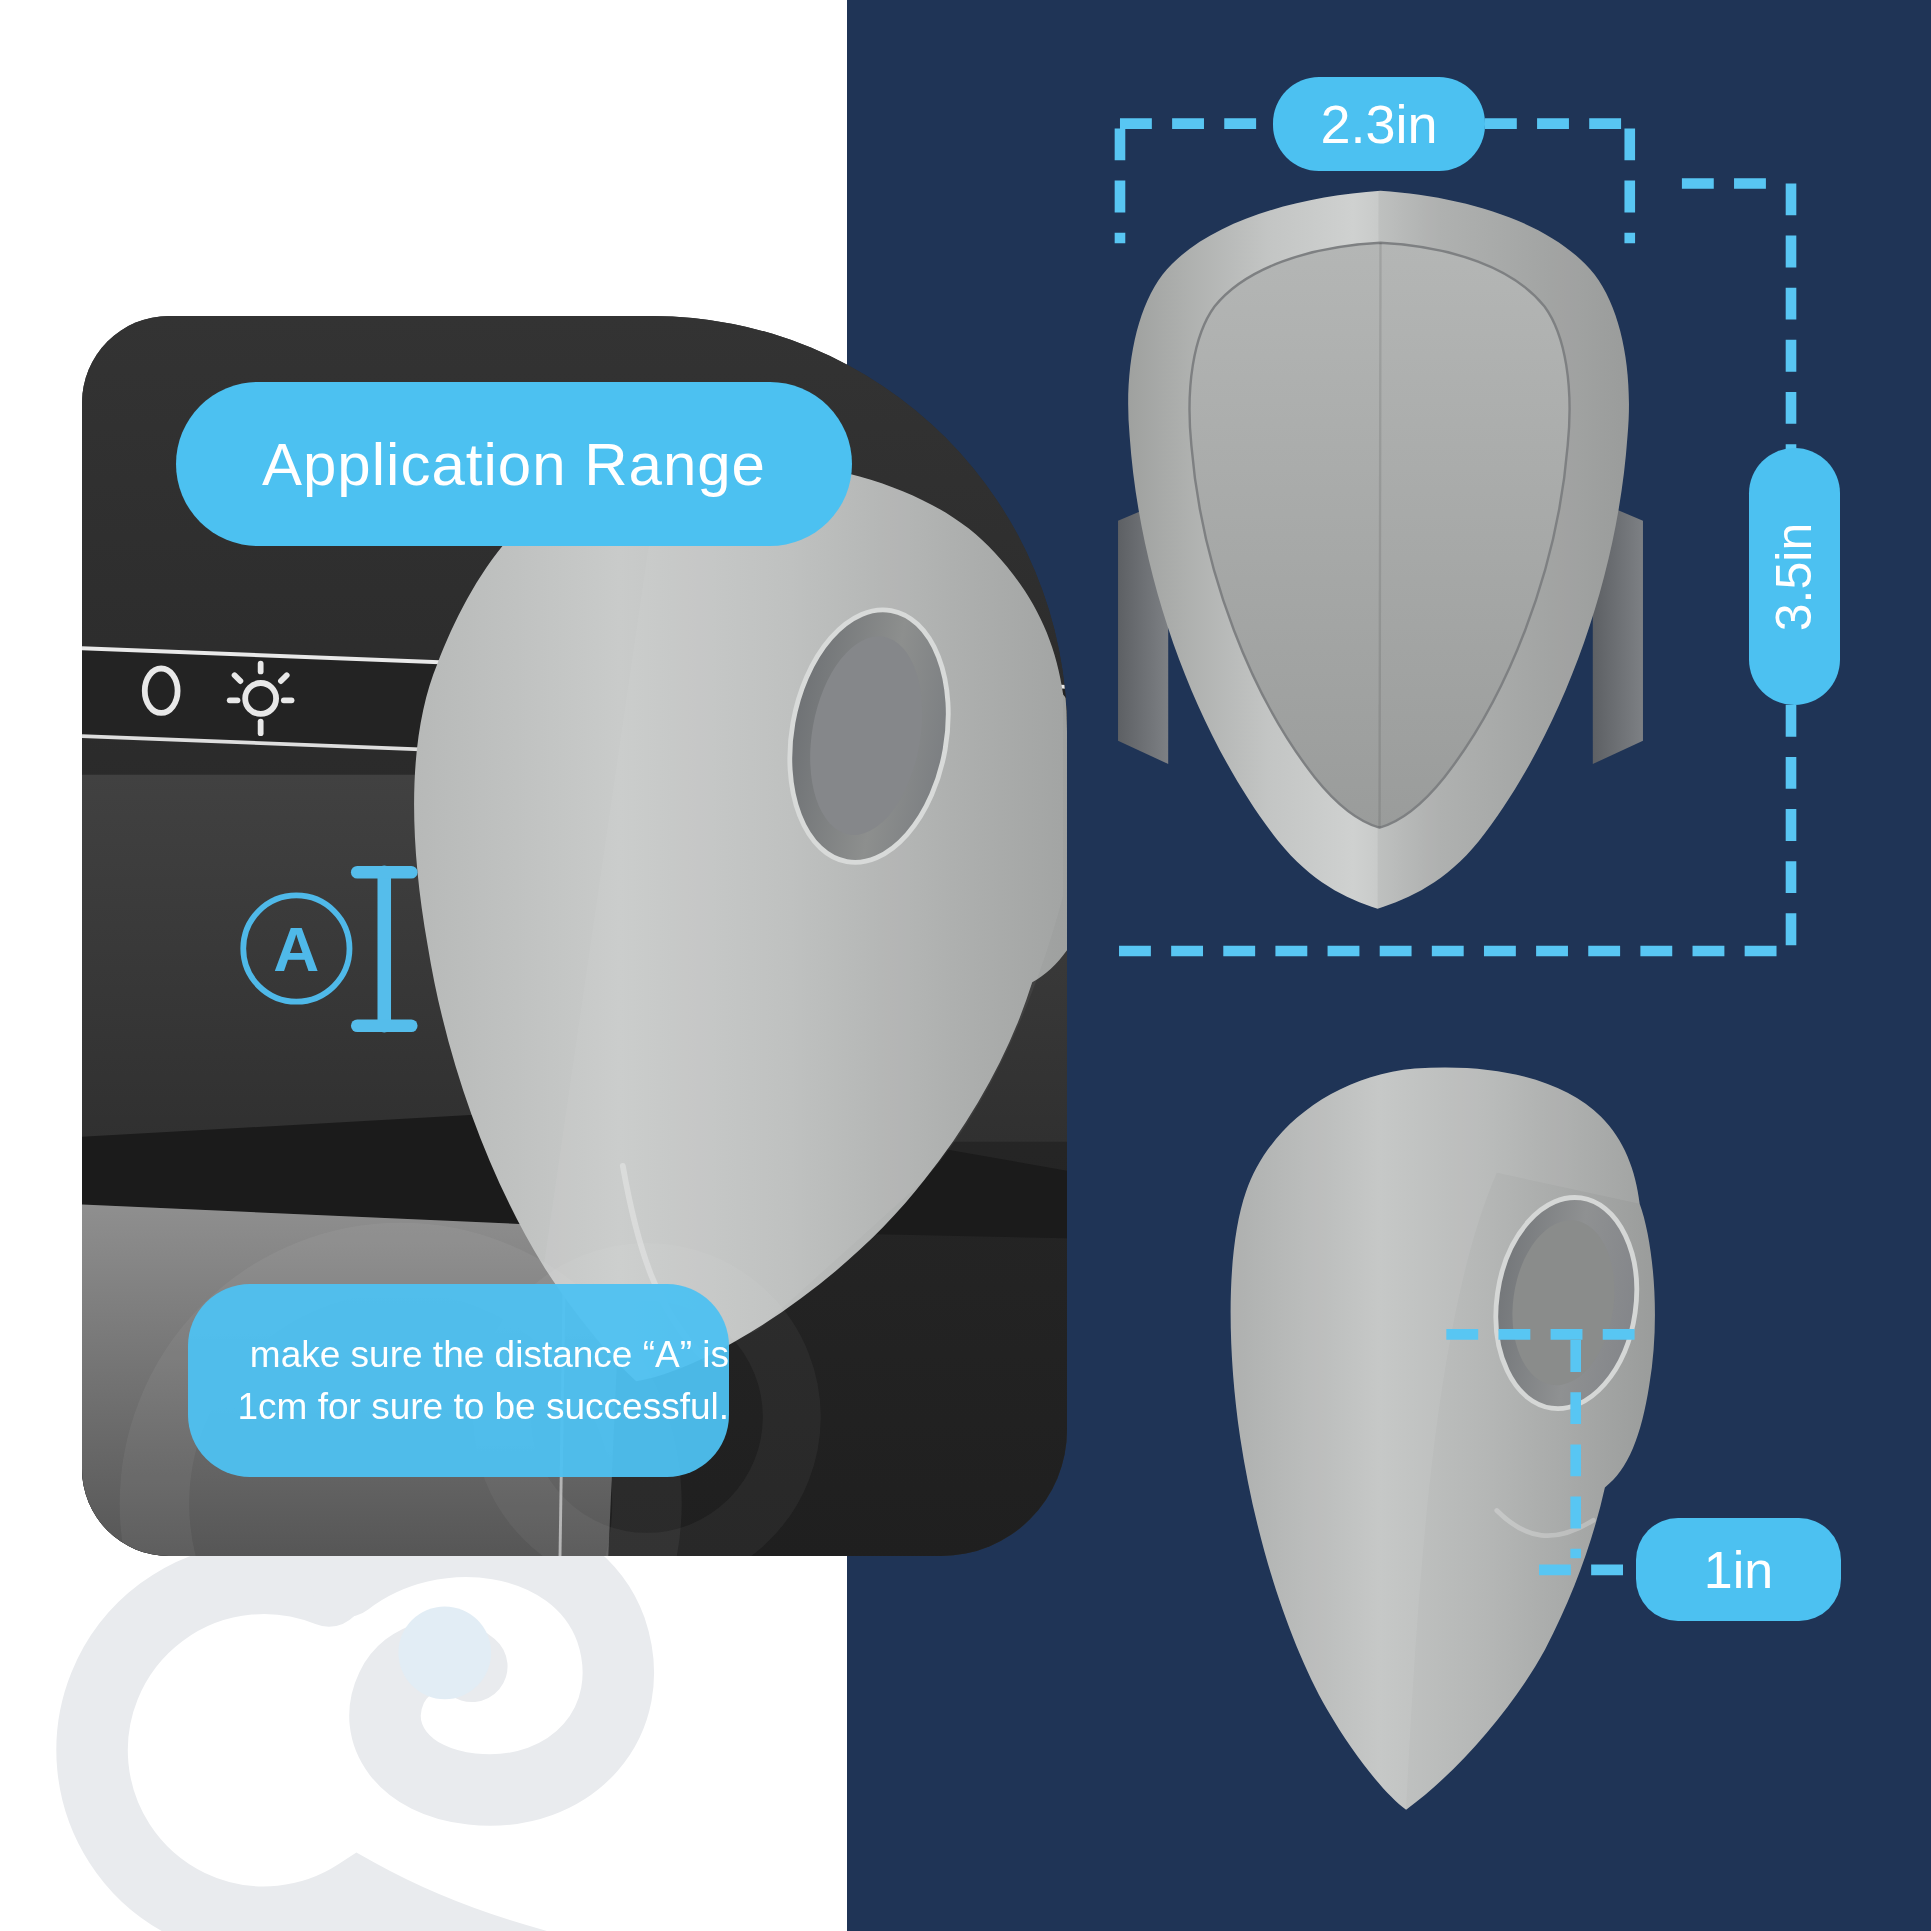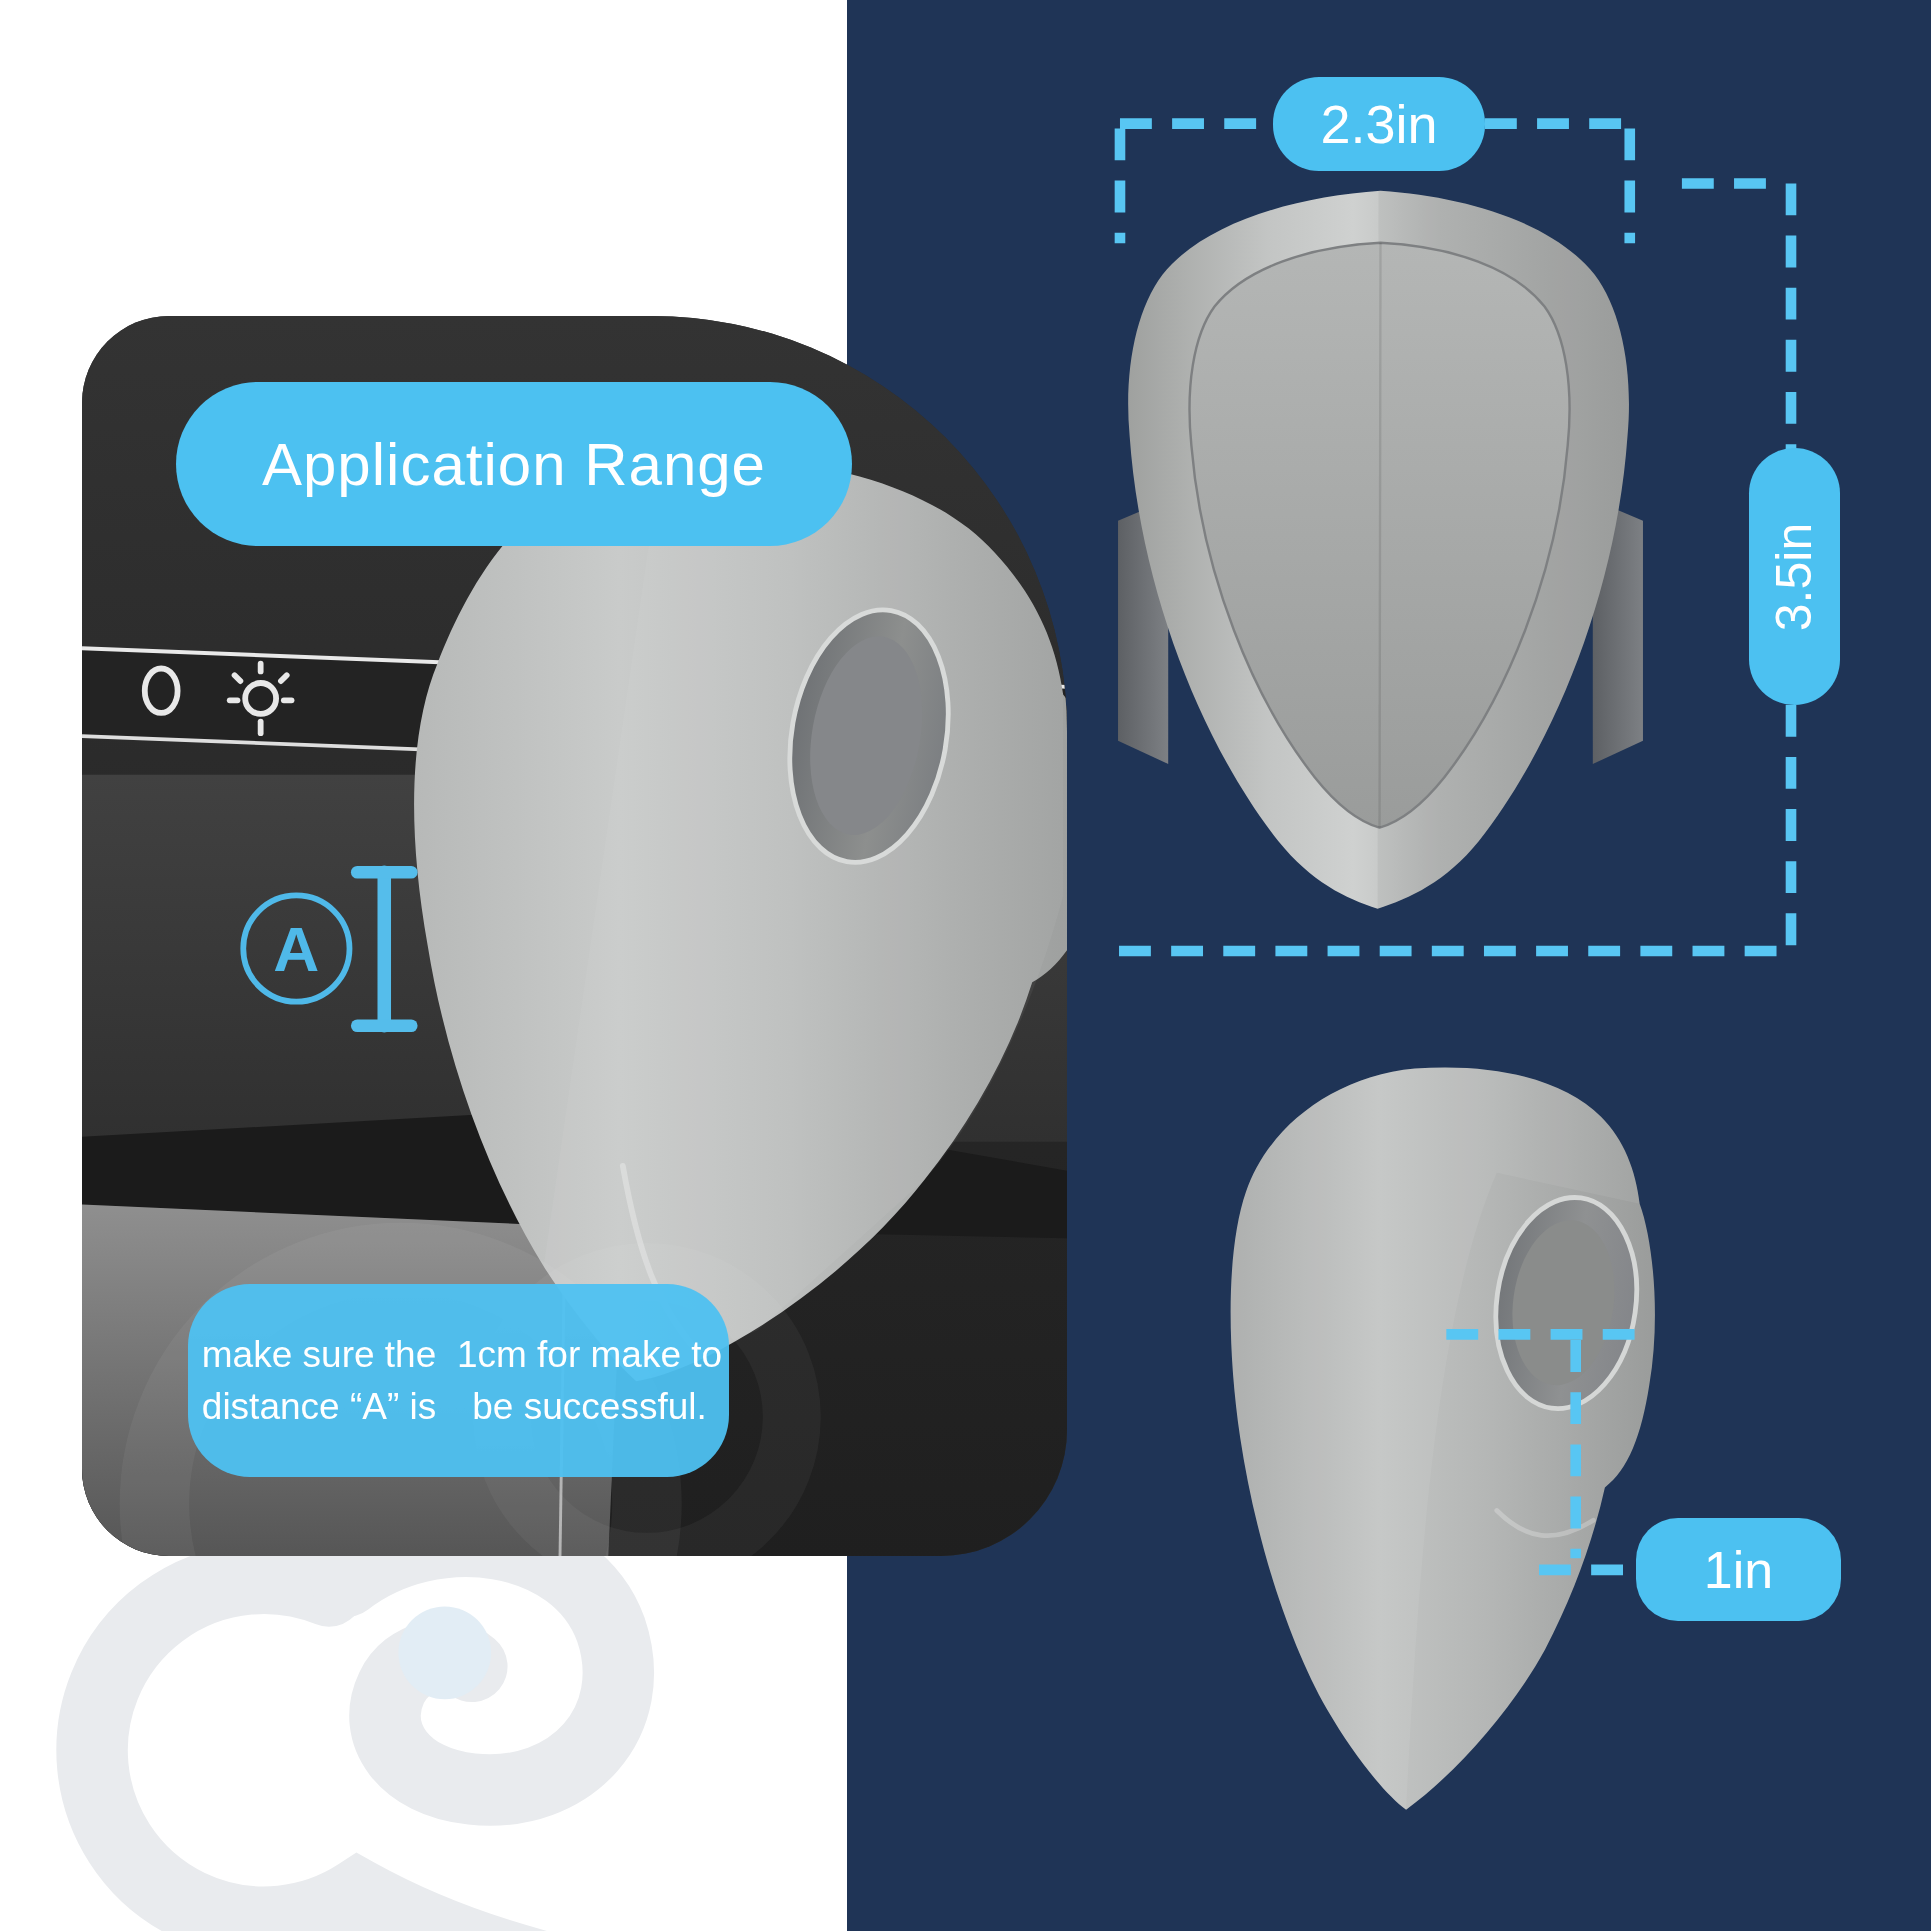--- a/index.html
+++ b/index.html
@@ -11,21 +11,21 @@
   .navy-panel{left:847px;top:0;width:1084px;height:1931px;background:#1f3456;}
   
   .photo-card{left:82px;top:316px;width:985px;height:1240px;background:#2c2c2c;
               border-radius:87px 415px 126px 87px;overflow:hidden;}
   .photo-card svg{position:absolute;left:0;top:0;}
   
   .pill{display:flex;align-items:center;justify-content:center;color:#ffffff;font-weight:normal;
         background:#4cc1f1;box-sizing:border-box;}
   .title-pill{left:94px;top:66px;width:676px;height:164px;border-radius:82px;font-size:60px;letter-spacing:1px;}
   .caption-pill{left:106px;top:968px;width:541px;height:193px;border-radius:62px;
-                background:rgba(78,193,241,0.95);flex-direction:row;font-size:37px;line-height:1.38;text-align:center;}
+                background:rgba(78,193,241,0.95);flex-direction:column;font-size:37px;line-height:1.38;text-align:center;align-items:flex-end;}
   .dim-pill{border-radius:46px;font-size:54px;z-index:6;}
   .dim-pill.width{left:1273px;top:77px;width:212px;height:94px;}
   .dim-pill.height{left:1749px;top:448px;width:91px;height:257px;}
   .dim-pill.height span{transform:rotate(-90deg);white-space:nowrap;font-size:50px;}
   .dim-pill.depth{left:1636px;top:1518px;width:205px;height:103px;border-radius:42px;font-size:52px;}
   .layer{left:0;top:0;width:1931px;height:1931px;pointer-events:none;}
   .dash{stroke:#58c6f3;stroke-width:11;stroke-dasharray:33 21;fill:none;}
 </style>
 </head>
 <body>
@@ -130,21 +130,21 @@
       <circle cx="330" cy="1230" r="255" fill="none" stroke="rgba(255,255,255,0.05)" stroke-width="72"></circle>
       <circle cx="585" cy="1140" r="150" fill="none" stroke="rgba(255,255,255,0.045)" stroke-width="60"></circle>
     </svg>
 
     <div class="abs pill title-pill">
       <span>Application Range</span>
     </div>
 
     <div class="abs pill caption-pill">
       <span>make sure the distance “A” is</span>
-      <span>1cm for make to be successful.</span>
+      <span>1cm for sure to be successful.</span>
     </div>
   </div>
 
   <svg class="abs" style="left:1091px;top:183px;z-index:3;" width="579" height="743" viewBox="0 0 600 770">
     <defs>
       <linearGradient id="p1body" x1="0" y1="0" x2="1" y2="0">
         <stop offset="0" stop-color="#9fa19f"></stop>
           <stop offset="0.28" stop-color="#c3c5c4"></stop>
         <stop offset="0.45" stop-color="#cfd1d0"></stop>
           <stop offset="0.62" stop-color="#b8bab9"></stop>

